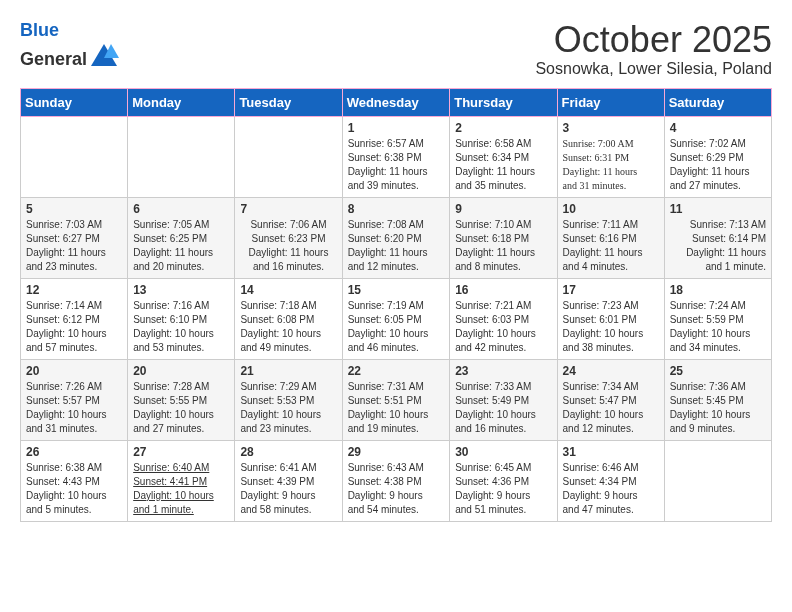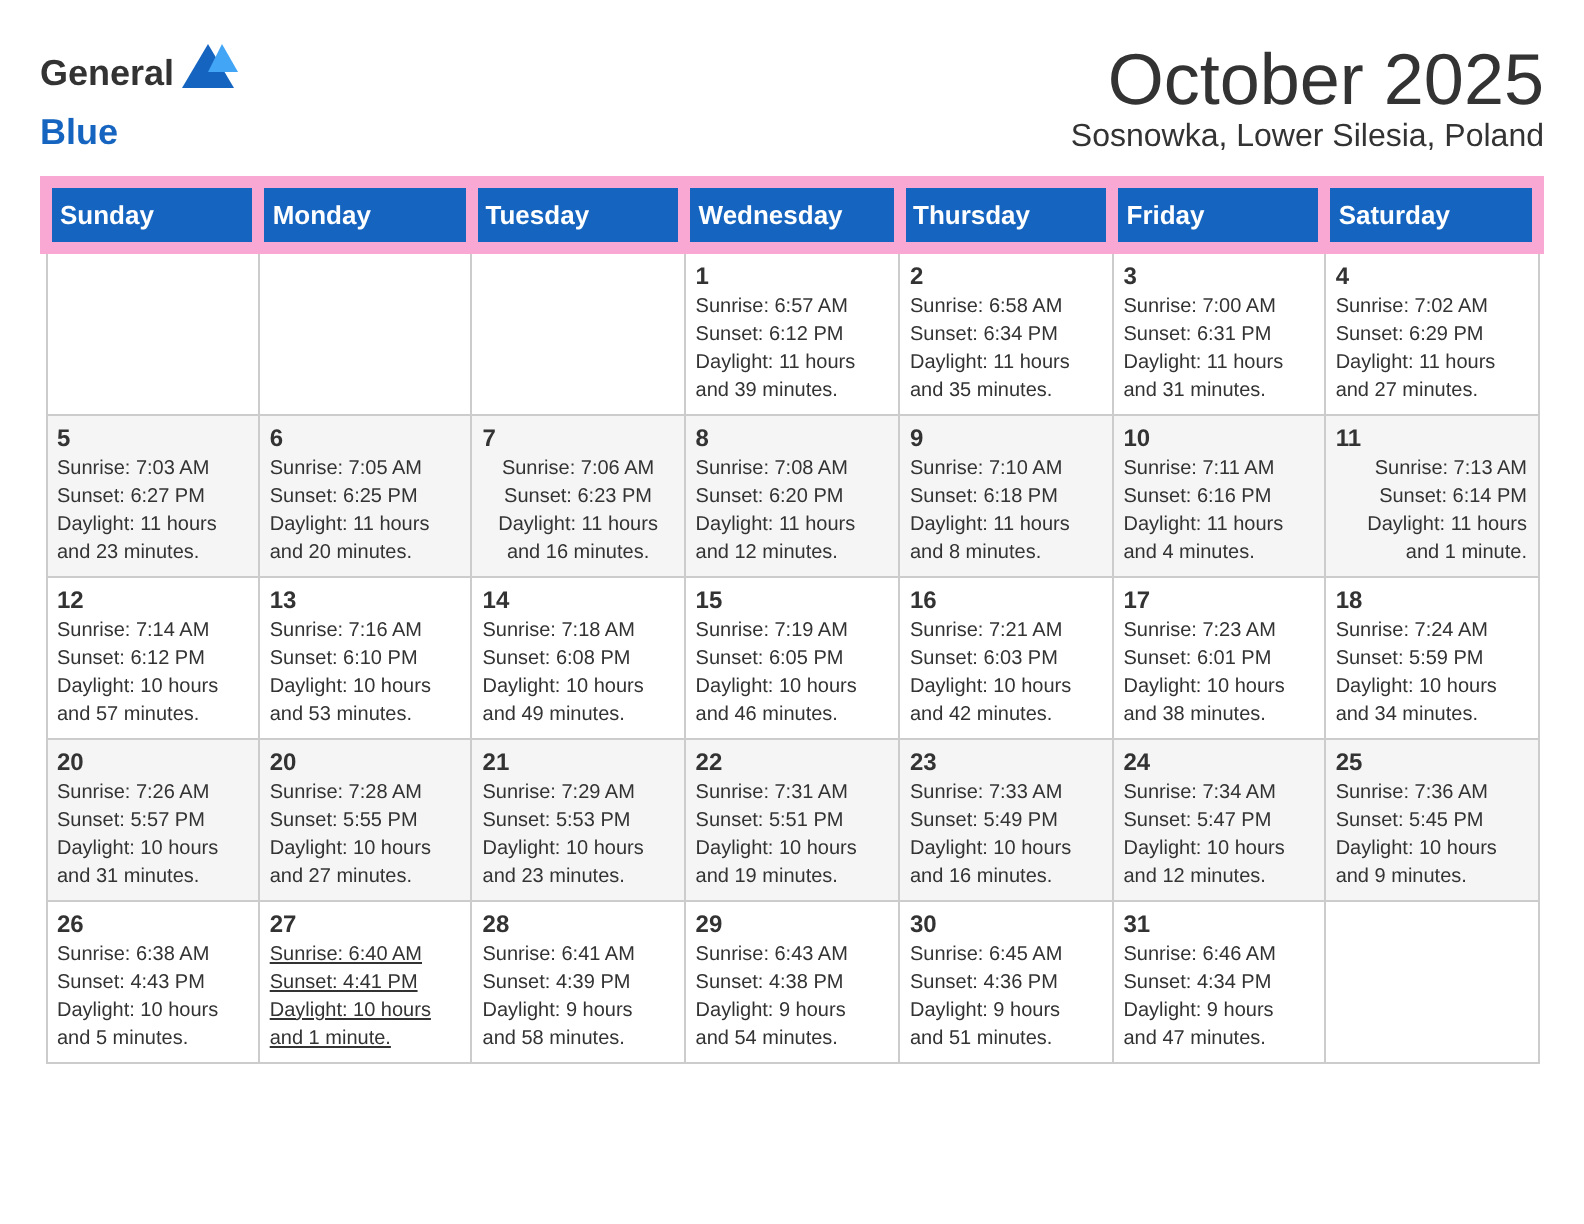--- a/index.html
+++ b/index.html
@@ -45,21 +45,21 @@
       border-collapse: collapse;
       border: 1px solid #ccc;
     }
     .calendar th {
       background-color: #1565c0;
       color: #fff;
       font-size: 13px;
       font-weight: bold;
       padding: 6px 4px;
       text-align: left;
-      border: 6px solid #f9a8d4;
+      border: 1px solid #f9a8d4;
     }
     .calendar td {
       width: 108px;
       vertical-align: top;
       padding: 4px 5px;
       border: 1px solid #ccc;
       font-size: 10.5px;
       color: #333;
       min-height: 80px;
       background: #fff;
@@ -81,29 +81,29 @@
       background: #f5f5f5;
     }
   </style>
 </head>
 <body>
 
 <div class="header-area">
   <div class="logo">
     <div>
       <div class="logo-text">
+        <span class="logo-blue">Blue</span>
+      </div>
+      <div class="logo-text">
         <span class="logo-general">General</span><span style="display:inline-block;vertical-align:middle;margin-left:2px;">
           <svg width="30" height="30" viewBox="0 0 30 30">
             <polygon points="15,2 28,24 2,24" fill="#1565c0"></polygon>
             <polygon points="22,2 30,16 15,16" fill="#42a5f5"></polygon>
           </svg>
         </span>
-      </div>
-      <div class="logo-text">
-        <span class="logo-blue">Blue</span>
       </div>
     </div>
   </div>
   <div class="title-area">
     <div class="month-title">October 2025</div>
     <div class="location">Sosnowka, Lower Silesia, Poland</div>
   </div>
 </div>
 
 <table class="calendar">
@@ -119,34 +119,34 @@
       </tr>
   </thead>
   <tbody id="calendar-body">
   <tr>
         <td class="empty-cell"></td>
         <td class="empty-cell"></td>
         <td class="empty-cell"></td>
         <td>
           <span class="day-num">1</span>
           <div class="day-info" style="white-space: pre-line;">Sunrise: 6:57 AM
-Sunset: 6:12 PM
+Sunset: 6:38 PM
 Daylight: 11 hours
 and 39 minutes.</div>
         </td>
         <td>
           <span class="day-num">2</span>
           <div class="day-info" style="white-space: pre-line;">Sunrise: 6:58 AM
 Sunset: 6:34 PM
 Daylight: 11 hours
 and 35 minutes.</div>
         </td>
         <td>
           <span class="day-num">3</span>
-          <div class="day-info" style="white-space: pre-line;">Sunrise: 7:00 AM
+          <div class="day-info" style="white-space: pre-line; font-family: Liberation Serif, serif;">Sunrise: 7:00 AM
 Sunset: 6:31 PM
 Daylight: 11 hours
 and 31 minutes.</div>
         </td>
         <td>
           <span class="day-num">4</span>
           <div class="day-info" style="white-space: pre-line;">Sunrise: 7:02 AM
 Sunset: 6:29 PM
 Daylight: 11 hours
 and 27 minutes.</div>

